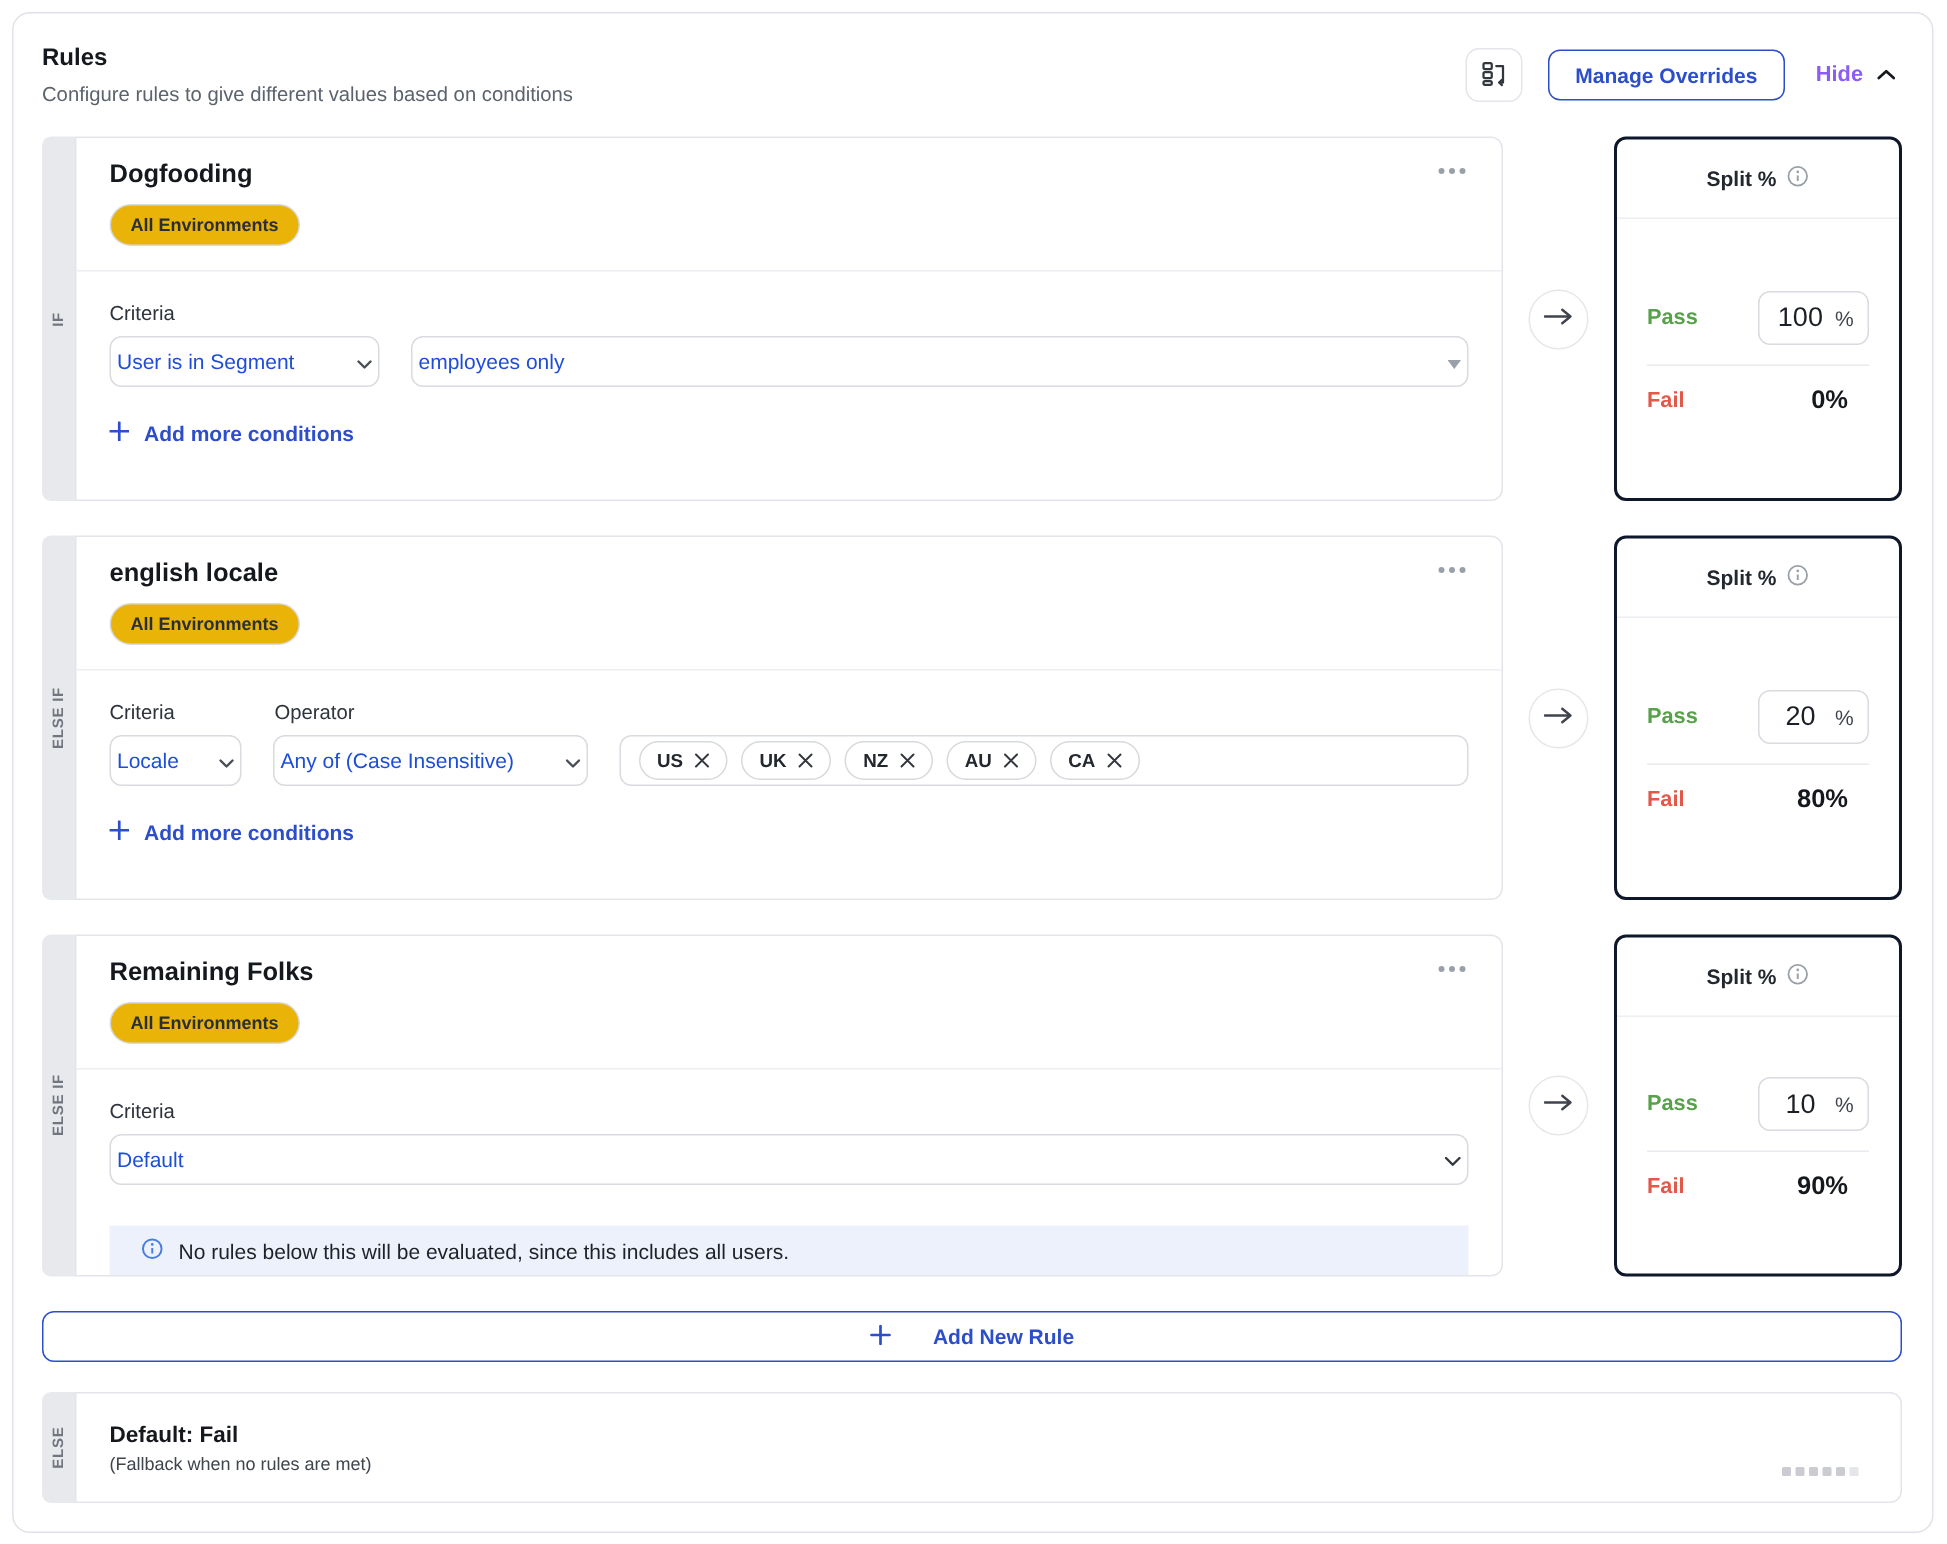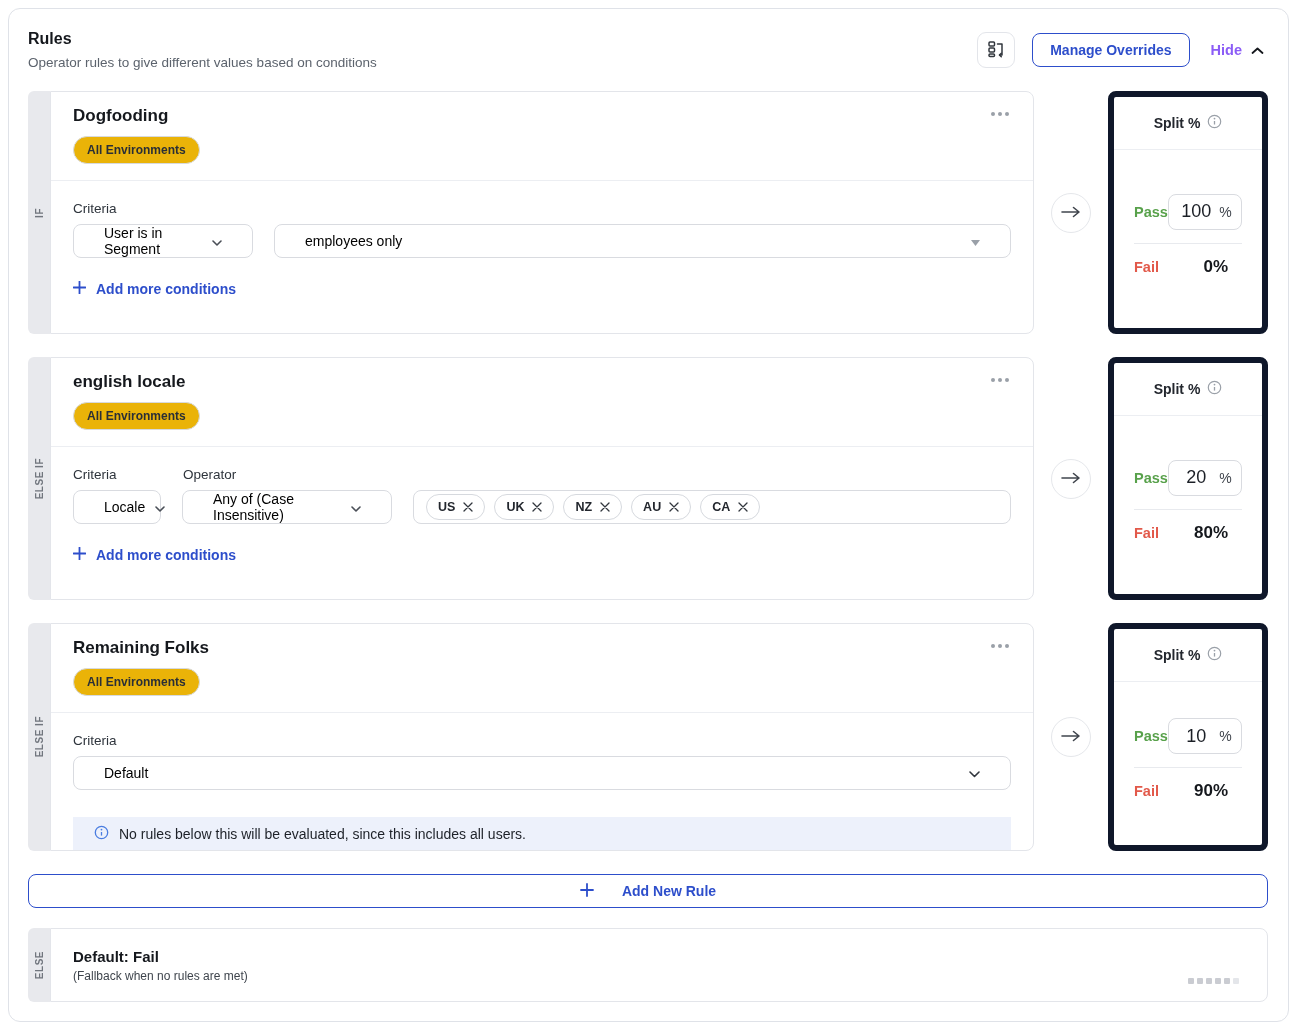--- a/index.html
+++ b/index.html
@@ -35,41 +35,41 @@
     border-radius:999px; font-size:12px; font-weight:600; color:#2a2f36; background:#eab308; }
   .more-btn { position:absolute; top:16px; right:20px; background:none; border:none; cursor:pointer;
     display:flex; gap:3px; padding:4px; }
   .more-btn i { width:4px; height:4px; border-radius:50%; background:#9aa0a8; display:block; }
   .card-body { padding:20px 22px 0; flex:1; display:flex; flex-direction:column; align-items:flex-start; }
   .labels-row { display:flex; width:100%; margin-bottom:8px; }
   .field-label { font-size:13.5px; color:#2e343c; }
   .label-w1 { width:110px; flex:none; }
   .controls-row { display:flex; gap:21px; align-items:center; width:100%; }
   .select { height:34px; border:1px solid #d9dbe0; border-radius:8px; background:#fff;
-    display:flex; align-items:center; justify-content:space-between; padding:0 30px; gap:10px;
-    font-size:14px; color:#000000; cursor:pointer; flex:none; }
+    display:flex; align-items:center; justify-content:space-between; padding:0 4px; gap:10px;
+    font-size:14px; color:#1d4ed8; cursor:pointer; flex:none; }
   .select.grow { flex:1; }
   .w-segment { width:180px; }
   .w-locale { width:88px; }
   .w-operator { width:210px; }
   .tags-box { flex:1; height:34px; border:1px solid #d9dbe0; border-radius:8px; background:#fff;
     display:flex; align-items:center; gap:9px; padding:0 12px; }
   .tag { display:inline-flex; align-items:center; gap:8px; height:26px; padding:0 11px;
     border:1px solid #d6d9de; border-radius:999px; font-size:12.5px; font-weight:700; color:#23272e; background:#fff; }
   .tag button { background:none; border:none; padding:0; cursor:pointer; display:flex; align-items:center; }
   .add-link { display:inline-flex; align-items:center; gap:10px; margin:23px 0 26px; border:none; background:none;
     color:#2d4ecb; font-size:14px; font-weight:700; font-family:inherit; cursor:pointer; padding:0; }
   .card-note { margin-top:auto; width:100%; height:33px; background:#edf1fb; display:flex; align-items:center;
     gap:10px; padding:0 21px; font-size:14px; color:#1d2128; flex:none; }
 
   
   .arrow-gutter { width:74px; flex:none; display:flex; align-items:center; justify-content:center; }
   .arrow-circle { width:40px; height:40px; border:1px solid #e5e7eb; border-radius:50%; background:#fff;
     display:flex; align-items:center; justify-content:center; }
-  .split-panel { width:160px; flex:none; border:6px solid #0f172a; border-radius:8px; background:#fff;
+  .split-panel { width:192px; flex:none; border:2px solid #0f172a; border-radius:8px; background:#fff;
     display:flex; flex-direction:column; }
   .split-header { height:53px; flex:none; display:flex; align-items:center; justify-content:center; gap:7px;
     border-bottom:1px solid #eceef2; font-size:14px; font-weight:600; color:#23272e; }
   .split-body { flex:1; display:flex; flex-direction:column; justify-content:center; padding:0 20px 8px; }
   .split-row { display:flex; align-items:center; justify-content:space-between; }
   .pass-label { color:#58a14b; font-weight:700; font-size:14.5px; }
   .fail-label { color:#e2594a; font-weight:700; font-size:14.5px; }
   .pct-box { width:74px; height:36px; border:1px solid #d9dbe0; border-radius:8px; background:#fff;
     display:flex; align-items:center; justify-content:center; gap:5px; }
   .pct-input { width:36px; border:none; outline:none; background:transparent; font-family:inherit;
@@ -92,21 +92,21 @@
   .dots-handle i:last-child { background:#e4e6ea; }
 </style>
 </head>
 <body>
 
 <div class="container">
 
   <div class="panel-header">
     <div>
       <div class="page-title">Rules</div>
-      <div class="page-subtitle">Operator rules to give different values based on conditions</div>
+      <div class="page-subtitle">Configure rules to give different values based on conditions</div>
     </div>
     <div class="header-actions">
       <button class="icon-btn">
         <span>
           <svg width="20" height="20" viewBox="0 0 20 20" fill="none" stroke="#32373e" stroke-width="1.5" stroke-linecap="round" stroke-linejoin="round">
             <rect x="3" y="3" width="5.5" height="4" rx="1"></rect>
             <rect x="3" y="9" width="5.5" height="4" rx="1"></rect>
             <rect x="3" y="15" width="5.5" height="2.5" rx="1"></rect>
             <path d="M11.5 5 H16 V16 H13.7"></path>
             <path d="M15.3 14.3 L13.4 16 L15.3 17.7"></path>

